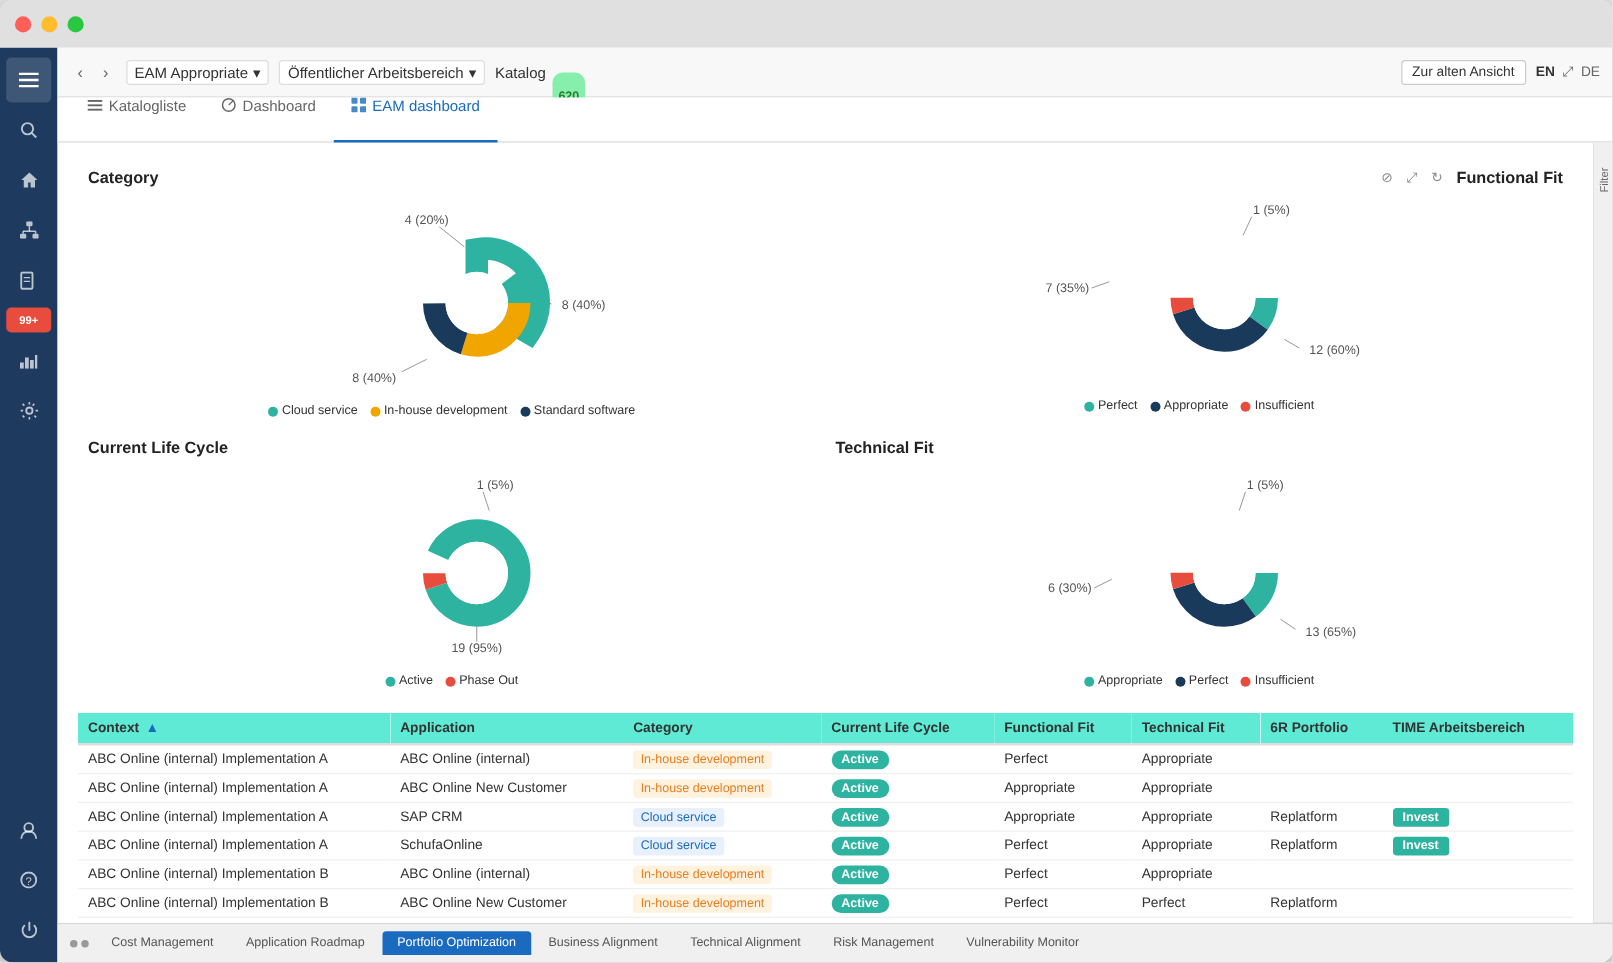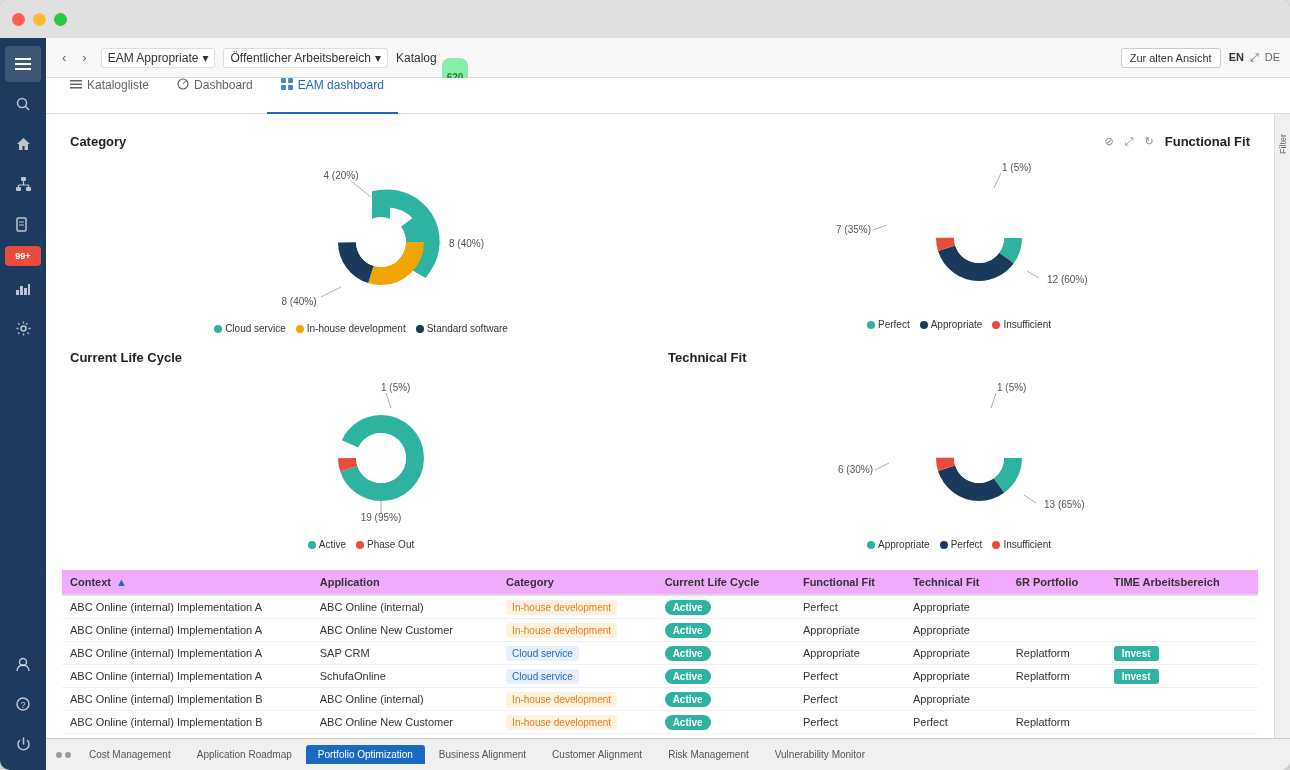--- a/index.html
+++ b/index.html
@@ -45,21 +45,21 @@
 
     .donut-container { display: flex; align-items: center; justify-content: center; position: relative; margin: 4px 0; }
     .donut-svg { overflow: visible; }
 
     .chart-legend { display: flex; gap: 10px; flex-wrap: wrap; justify-content: center; margin-top: 6px; font-size: 10px; color: #333; }
     .legend-item { display: flex; align-items: center; gap: 3px; }
     .legend-dot { width: 8px; height: 8px; border-radius: 50%; flex-shrink: 0; }
 
     .table-section { padding: 0 16px 12px; }
     .data-table { width: 100%; border-collapse: collapse; font-size: 11px; }
-    .data-table th { text-align: left; padding: 6px 8px; font-size: 11px; font-weight: 600; color: #333; border-bottom: 2px solid #ddd; background: #f0abfc; position: sticky; top: 0; white-space: nowrap; }
+    .data-table th { text-align: left; padding: 6px 8px; font-size: 11px; font-weight: 600; color: #333; border-bottom: 2px solid #ddd; background: #5eead4; position: sticky; top: 0; white-space: nowrap; }
     .data-table th .sort-arrow { color: #1a6bbf; margin-left: 2px; }
     .data-table td { padding: 5px 8px; border-bottom: 1px solid #f0f0f0; color: #333; white-space: nowrap; }
 
     .right-filter { width: 16px; background: #f0f0f0; border-left: 1px solid #ddd; display: flex; align-items: flex-start; justify-content: center; padding-top: 20px; flex-shrink: 0; }
     .filter-label { writing-mode: vertical-rl; font-size: 9px; color: #666; transform: rotate(180deg); cursor: pointer; }
 
     .bottom-tabs { height: 32px; background: #f0f0f0; border-top: 1px solid #ccc; display: flex; align-items: center; padding: 0 10px; gap: 2px; flex-shrink: 0; }
     .bottom-tab { padding: 4px 12px; font-size: 10px; color: #555; cursor: pointer; border-radius: 3px 3px 0 0; background: transparent; }
     .bottom-tab.active { background: #1a6bbf; color: white; }
     .bottom-tab-dots { display: flex; gap: 3px; margin-right: 4px; }
@@ -452,20 +452,20 @@
       <div class="bottom-tabs">
         <div class="bottom-tab-dots">
           <div class="bottom-dot"></div>
           <div class="bottom-dot"></div>
         </div>
         <div id="bottom-tab-container" style="display:flex;gap:2px;">
             <div class="bottom-tab">Cost Management</div>
             <div class="bottom-tab">Application Roadmap</div>
             <div class="bottom-tab active">Portfolio Optimization</div>
             <div class="bottom-tab">Business Alignment</div>
-            <div class="bottom-tab">Customer Alignment</div>
+            <div class="bottom-tab">Technical Alignment</div>
             <div class="bottom-tab">Risk Management</div>
             <div class="bottom-tab">Vulnerability Monitor</div>
           </div>
       </div>
     </div>
   </div>
 </div>
 
 </body></html>

